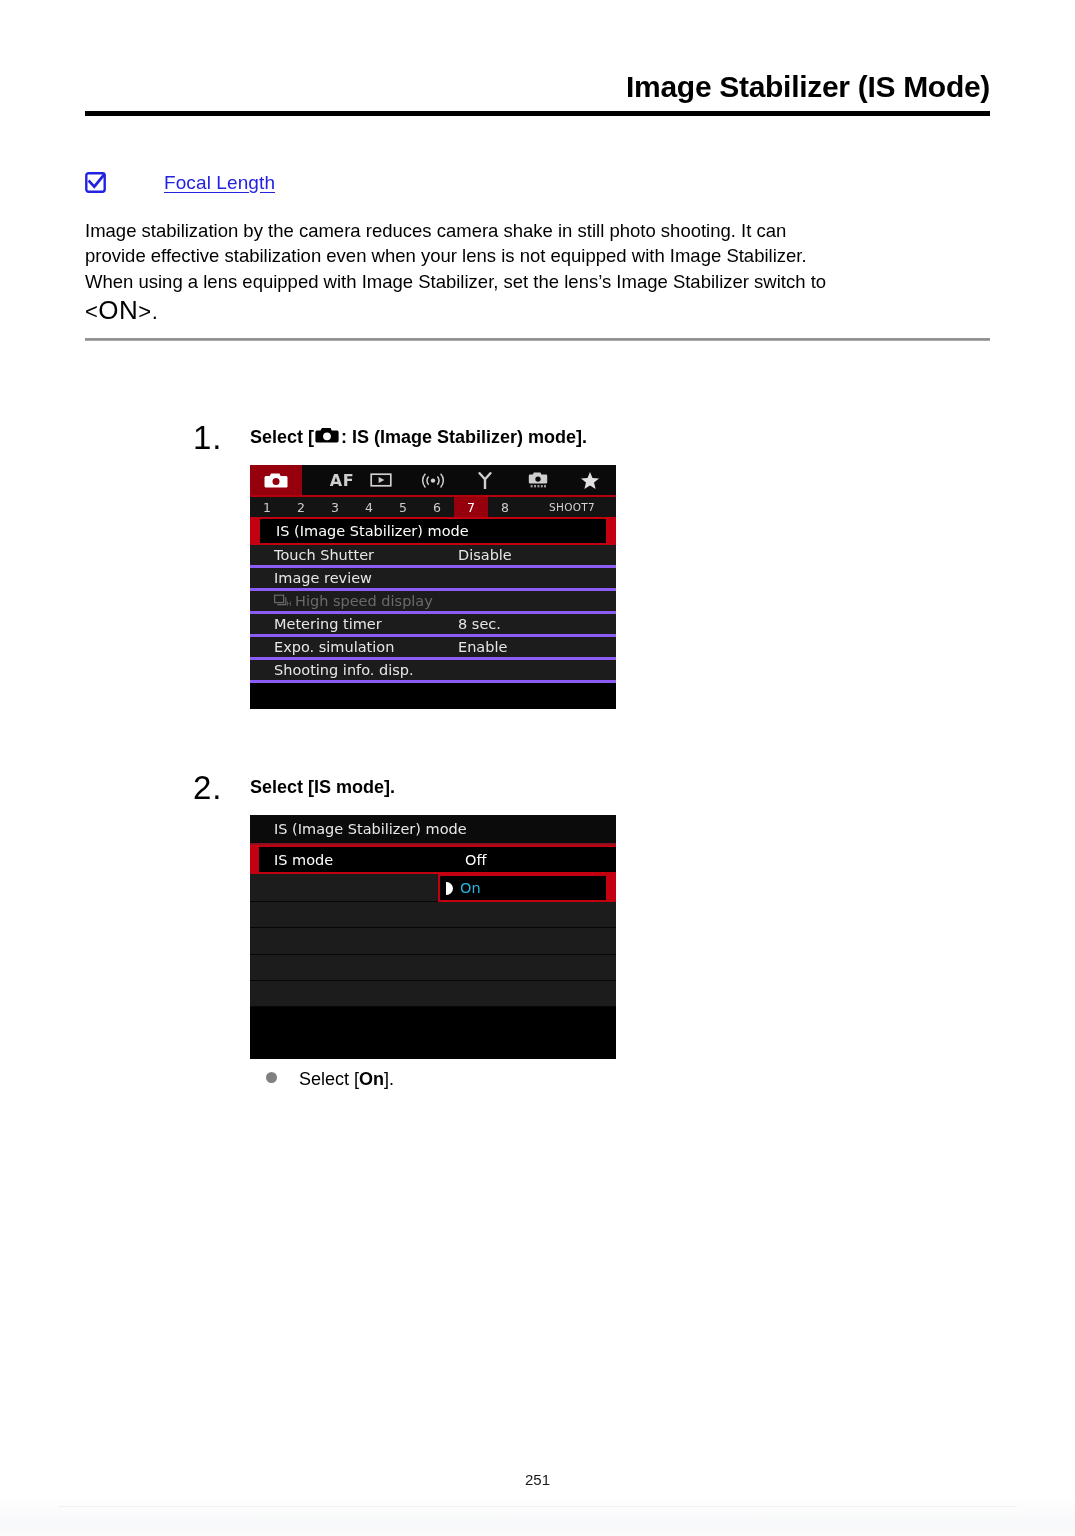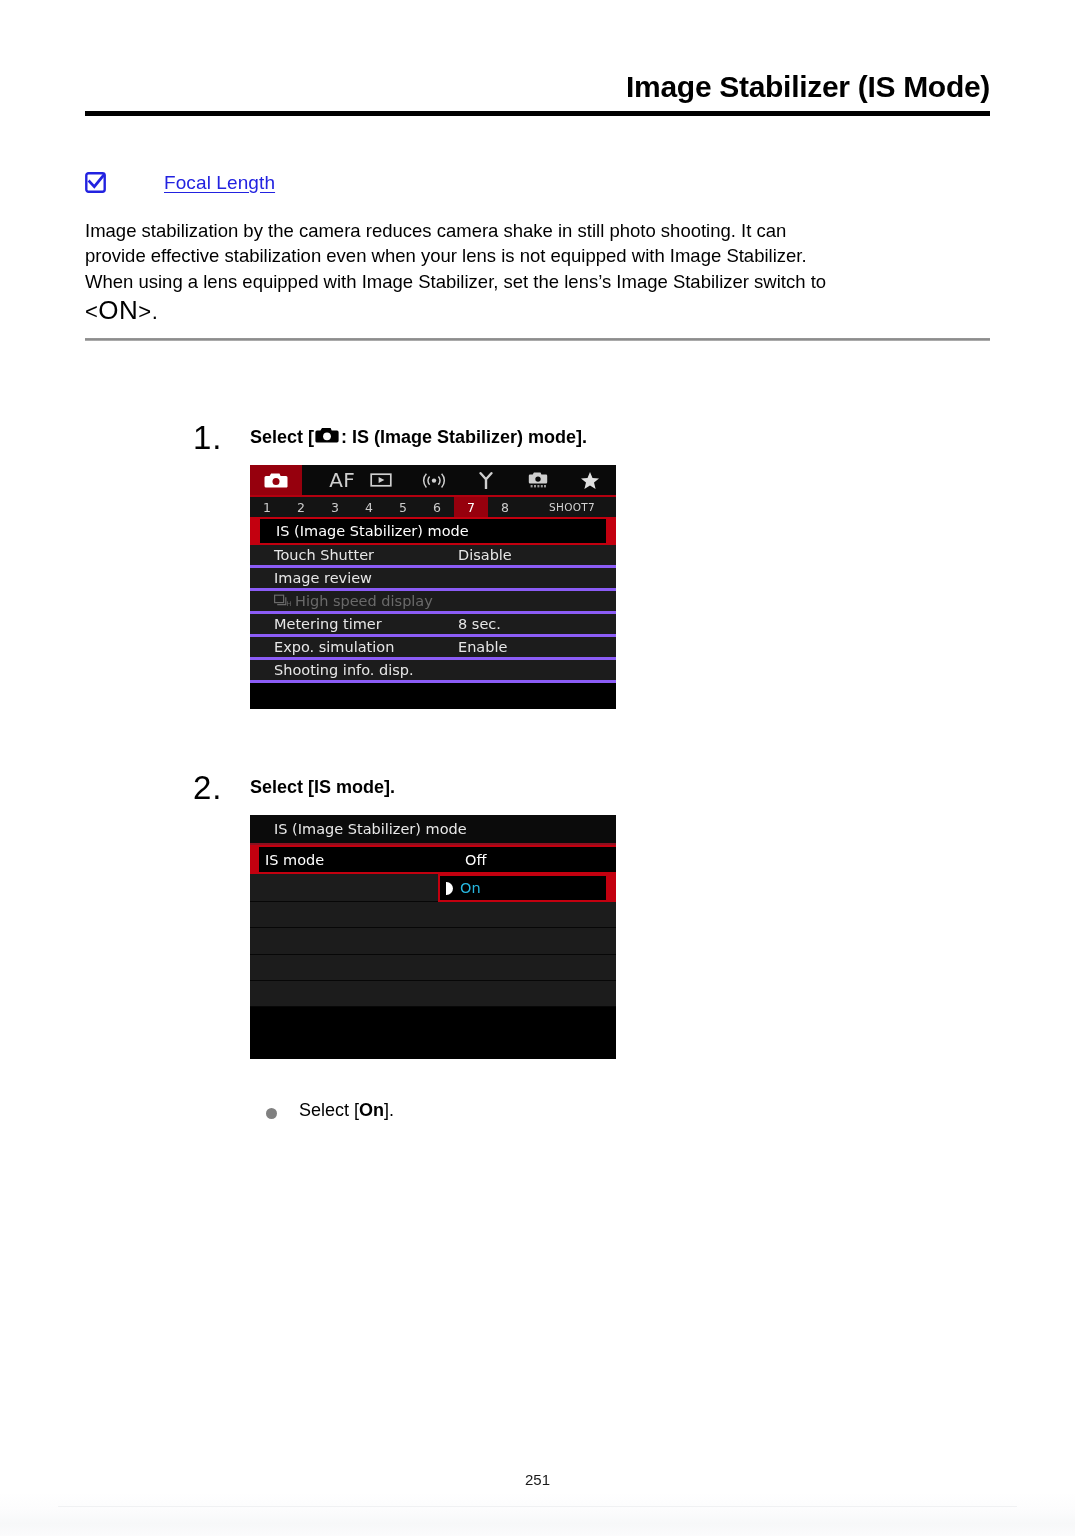--- a/index.html
+++ b/index.html
@@ -165,22 +165,22 @@
     flex: 1 1 0;
     display: flex;
     align-items: center;
     justify-content: center;
     color: #d8d8d8;
     position: relative;
   }
   .tab.active { background: #96000d; }
   .tab-af {
     font-family: "DejaVu Sans", sans-serif;
-    font-size: 20px;
-    font-weight: 400;
+    font-size: 16px;
+    font-weight: 700;
     color: #cfcfcf;
     letter-spacing: 0.5px;
     margin-left: 27px;
   }
   .tabbar-underline {
     height: 2px;
     background: #b3000f;
   }
 
   
@@ -270,21 +270,21 @@
     position: relative;
   }
   .srow-is {
     height: 29px;
     background: #000;
     border-top: 2px solid #c3000f;
     border-bottom: 2px solid #c3000f;
     border-left: 9px solid #c3000f;
     display: flex;
     align-items: center;
-    padding-left: 6px;
+    padding-left: 15px;
     color: #ffffff;
     font-size: 14.5px;
     position: relative;
   }
   .srow-is .sval {
     position: absolute;
     left: 206px;
   }
   .opt-on {
     position: absolute;
@@ -311,22 +311,22 @@
     flex: 0 0 auto;
   }
   .black-band {
     background: #000000;
     height: 35px;
   }
 
   
   .bullet-line {
     display: flex;
-    align-items: flex-end;
-    margin-top: 41px;
+    align-items: center;
+    margin-top: 10px;
     margin-left: 16px;
     font-size: 18px;
     color: #000;
   }
   .bullet-dot {
     width: 11px; height: 11px;
     border-radius: 50%;
     background: #808080;
     flex: 0 0 11px;
     margin-right: 22px;

